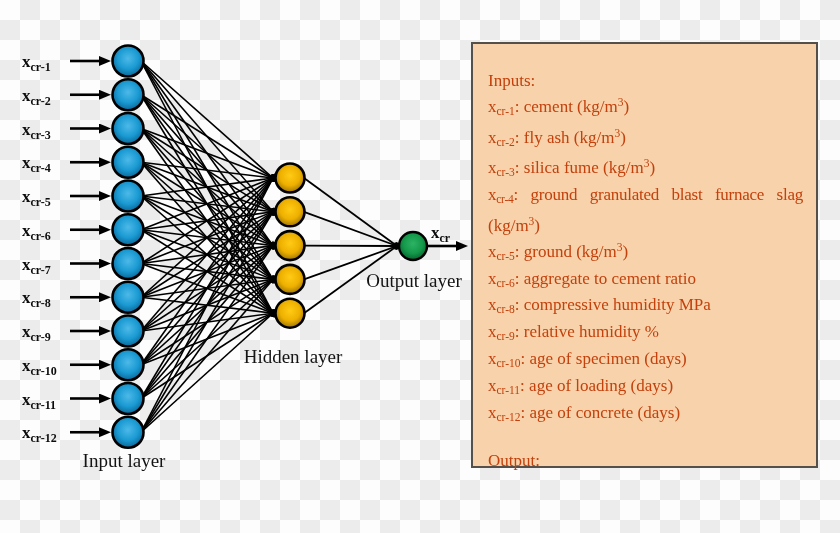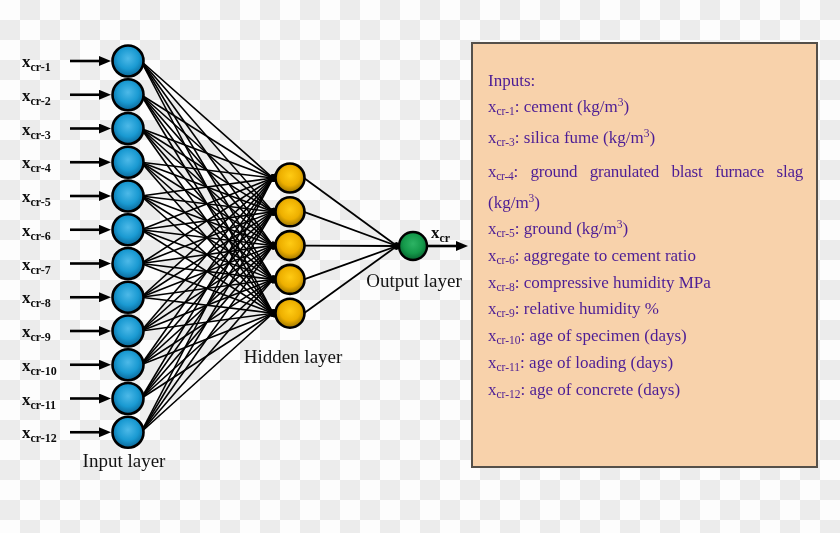--- a/index.html
+++ b/index.html
@@ -13,25 +13,25 @@
   #network-svg{position:absolute;left:0;top:0;width:840px;height:533px;}
   .nlabel{font-family:"Liberation Serif","DejaVu Serif",serif;font-size:17px;font-weight:bold;fill:#0d0d0d;}
   .nsub{font-size:12px;font-weight:bold;}
   .caption{font-family:"Liberation Serif","DejaVu Serif",serif;font-size:19px;fill:#141414;}
   .legend{
     position:absolute;left:471px;top:42px;width:347px;height:426px;
     box-sizing:border-box;
     background:#f8d2ab;
     border:2px solid #55504a;
     padding:26px 13px 0 15px;
-    color:#4c1d95;
+    color:#c2410c;
     font-size:17px;line-height:21.8px;
   }
   .legend-line{white-space:nowrap;}
-  .legend-line.fit{letter-spacing:-0.25px;text-align-last:justify;white-space:nowrap;margin-top:8px;}
+  .legend-line.fit{letter-spacing:-0.25px;text-align-last:justify;white-space:nowrap;}
   .legend-line .sub{font-size:11.5px;vertical-align:-3px;}
   .legend-line .sup{font-size:11.5px;vertical-align:6px;}
 </style>
 </head>
 <body>
 
 <svg id="network-svg" viewBox="0 0 840 533" xmlns="http://www.w3.org/2000/svg">
   <defs>
     <radialGradient id="gBlue" cx="50%" cy="42%" r="62%">
       <stop offset="0%" stop-color="#4db9e8"></stop>
@@ -172,25 +172,27 @@
       <text x="124" y="467" class="caption" text-anchor="middle">Input layer</text>
       <text x="293" y="363" class="caption" text-anchor="middle">Hidden layer</text>
       <text x="414" y="287" class="caption" text-anchor="middle">Output layer</text>
     </g>
   </svg>
 
 <div class="legend">
   <div id="legend-lines">
       <div class="legend-line"><span>Inputs:</span></div>
       <div class="legend-line"><span>x</span><span class="sub">cr-1</span><span>: cement (kg/m</span><span class="sup">3</span><span>)</span></div>
+      <div class="legend-line"><span>x</span><span class="sub">cr-2</span><span>: fly ash (kg/m</span><span class="sup">3</span><span>)</span></div>
       <div class="legend-line"><span>x</span><span class="sub">cr-3</span><span>: silica fume (kg/m</span><span class="sup">3</span><span>)</span></div>
       <div class="legend-line fit"><span>x</span><span class="sub">cr-4</span><span>: ground granulated blast furnace slag</span></div>
       <div class="legend-line"><span>(kg/m</span><span class="sup">3</span><span>)</span></div>
       <div class="legend-line"><span>x</span><span class="sub">cr-5</span><span>: ground (kg/m</span><span class="sup">3</span><span>)</span></div>
       <div class="legend-line"><span>x</span><span class="sub">cr-6</span><span>: aggregate to cement ratio</span></div>
       <div class="legend-line"><span>x</span><span class="sub">cr-8</span><span>: compressive humidity MPa</span></div>
       <div class="legend-line"><span>x</span><span class="sub">cr-9</span><span>: relative humidity %</span></div>
       <div class="legend-line"><span>x</span><span class="sub">cr-10</span><span>: age of specimen (days)</span></div>
       <div class="legend-line"><span>x</span><span class="sub">cr-11</span><span>: age of loading (days)</span></div>
       <div class="legend-line"><span>x</span><span class="sub">cr-12</span><span>: age of concrete (days)</span></div>
       <div class="legend-line">&nbsp;</div>
+      <div class="legend-line"><span>Output:</span></div>
     </div>
 </div>
 
 </body></html>

